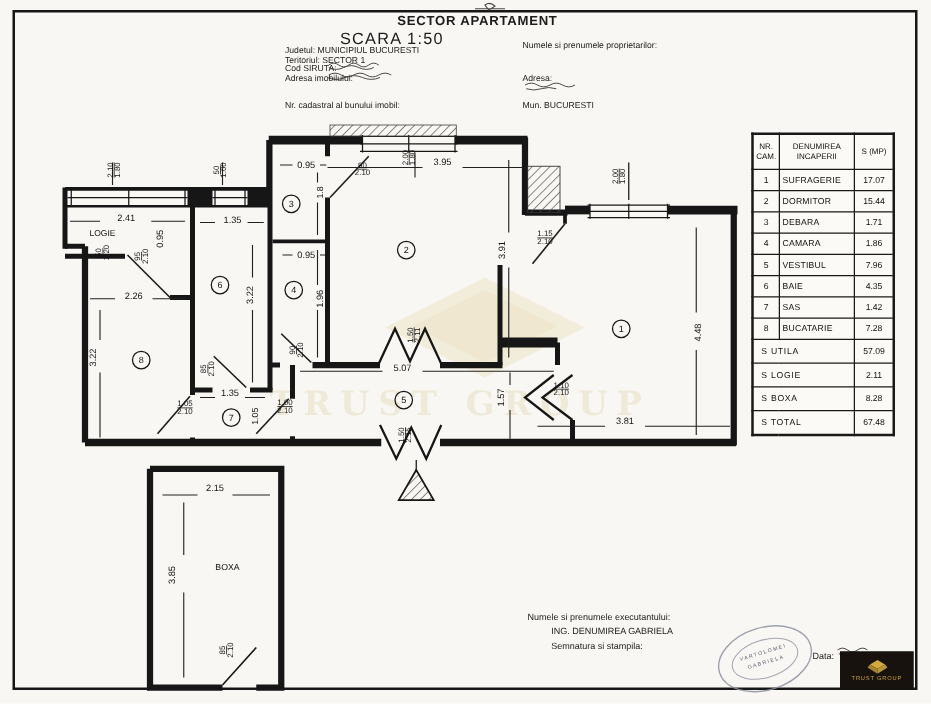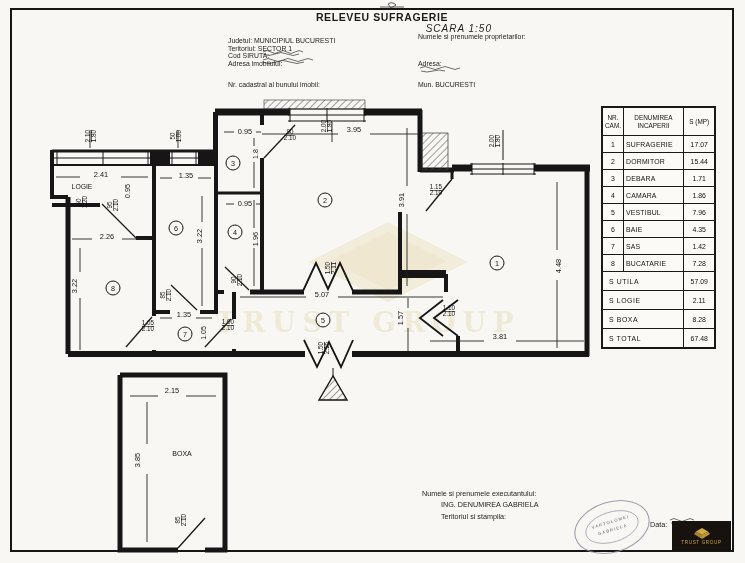--- a/index.html
+++ b/index.html
@@ -1,21 +1,21 @@
 <!DOCTYPE html>
 <html><head>
 <meta charset="utf-8">
 <style>
   html,body{margin:0;padding:0;background:#ffffff;}
   .page{position:relative;width:745px;height:563px;background:#f8f7f3;
         font-family:"Liberation Sans",sans-serif;color:#1c1c1c;overflow:hidden;}
   svg.overlay{position:absolute;left:0;top:0;z-index:1;}
   .abs{position:absolute;z-index:2;}
   .title{font-weight:bold;font-size:10.5px;letter-spacing:.6px;text-align:center;width:220px;}
-  .scara{font-size:10px;letter-spacing:1px;text-align:right;width:220px;font-style:italic;}
+  .scara{font-size:13px;letter-spacing:1px;text-align:left;width:220px;}
   .small{font-size:6.9px;line-height:7.6px;white-space:nowrap;}
   .small div{margin:0;}
   #area-table{position:absolute;left:601px;top:106px;z-index:2;border-collapse:collapse;
       background:#fbfaf6;font-size:6.9px;color:#111;table-layout:fixed;}
   #area-table th,#area-table td{border:1px solid #191919;padding:0 2px;overflow:hidden;}
   #area-table th{font-weight:normal;font-size:6.4px;height:27px;line-height:1.15;text-align:center;}
   #area-table td{height:16px;text-align:center;}
   #area-table td.name{text-align:left;font-size:6.9px;letter-spacing:.2px;}
   #area-table tr.sum td{height:18px;}
   #area-table tr.sum td.name{padding-left:6px;letter-spacing:.6px;}
@@ -230,21 +230,21 @@
 
     <g stroke="#2c2c2c" stroke-width=".8" fill="none" opacity=".85">
       <path d="M263,52 q4,-3 8,0 t8,0 t8,0 t8,0 t8,0 M263,54 q6,3 12,0 t12,0 t12,0"></path>
       <path d="M263,60 q5,-3 10,0 t10,0 t10,0 t10,0 t10,0 M262,62 q7,3 14,0 t14,0 t14,0"></path>
       <path d="M420,68 q5,-3 10,0 t10,0 t10,0 t10,0 M421,71 q6,2 12,0 t12,0"></path>
       <path d="M670,520 q4,-3 8,0 t8,0 t8,0 M671,523 q5,2 10,0 t10,0"></path>
       <path d="M388,4 q4,-3 8,1 l-5,3 z M380,7 h24" stroke-width=".9"></path>
     </g>
   </svg>
 
-  <div class="abs title" style="left:272px;top:11px;">RELEVEU SUFRAGERIE</div>
+  <div class="abs title" style="left:272px;top:11px;">SECTOR APARTAMENT</div>
   <div class="abs scara" style="left:272px;top:23px;">SCARA  1:50</div>
 
   <div class="abs small" style="left:228px;top:37px;">
     <div>Judetul: MUNICIPIUL BUCURESTI</div>
     <div>Teritoriul: SECTOR 1</div>
     <div>Cod SIRUTA:</div>
     <div>Adresa imobilului:</div>
   </div>
   <div class="abs small" style="left:228px;top:81px;">Nr. cadastral al bunului imobil:</div>
 
@@ -320,21 +320,21 @@
         </tr>
         <tr class="sum">
           <td colspan="2" class="name">S TOTAL</td>
           <td>67.48</td>
         </tr>
       </tbody>
   </table>
 
   <div class="abs footer-line" style="left:422px;top:489px;">Numele si prenumele executantului:</div>
   <div class="abs footer-line" style="left:441px;top:500px;">ING. DENUMIREA GABRIELA</div>
-  <div class="abs footer-line" style="left:441px;top:512px;">Teritoriul si stampila:</div>
+  <div class="abs footer-line" style="left:441px;top:512px;">Semnatura si stampila:</div>
   <div class="abs footer-line" style="left:650px;top:520px;">Data:</div>
 
   <div class="logo-box">
     <svg width="20" height="11" viewBox="0 0 20 11">
       <polygon points="10,0 16,3.5 10,7 4,3.5" fill="#d4a93f"></polygon>
       <polygon points="4,3.5 10,7 10,11 2,6" fill="#a8842f"></polygon>
       <polygon points="16,3.5 10,7 10,11 18,6" fill="#b9953a"></polygon>
     </svg>
     <div class="logo-text">TRUST GROUP</div>
   </div>

